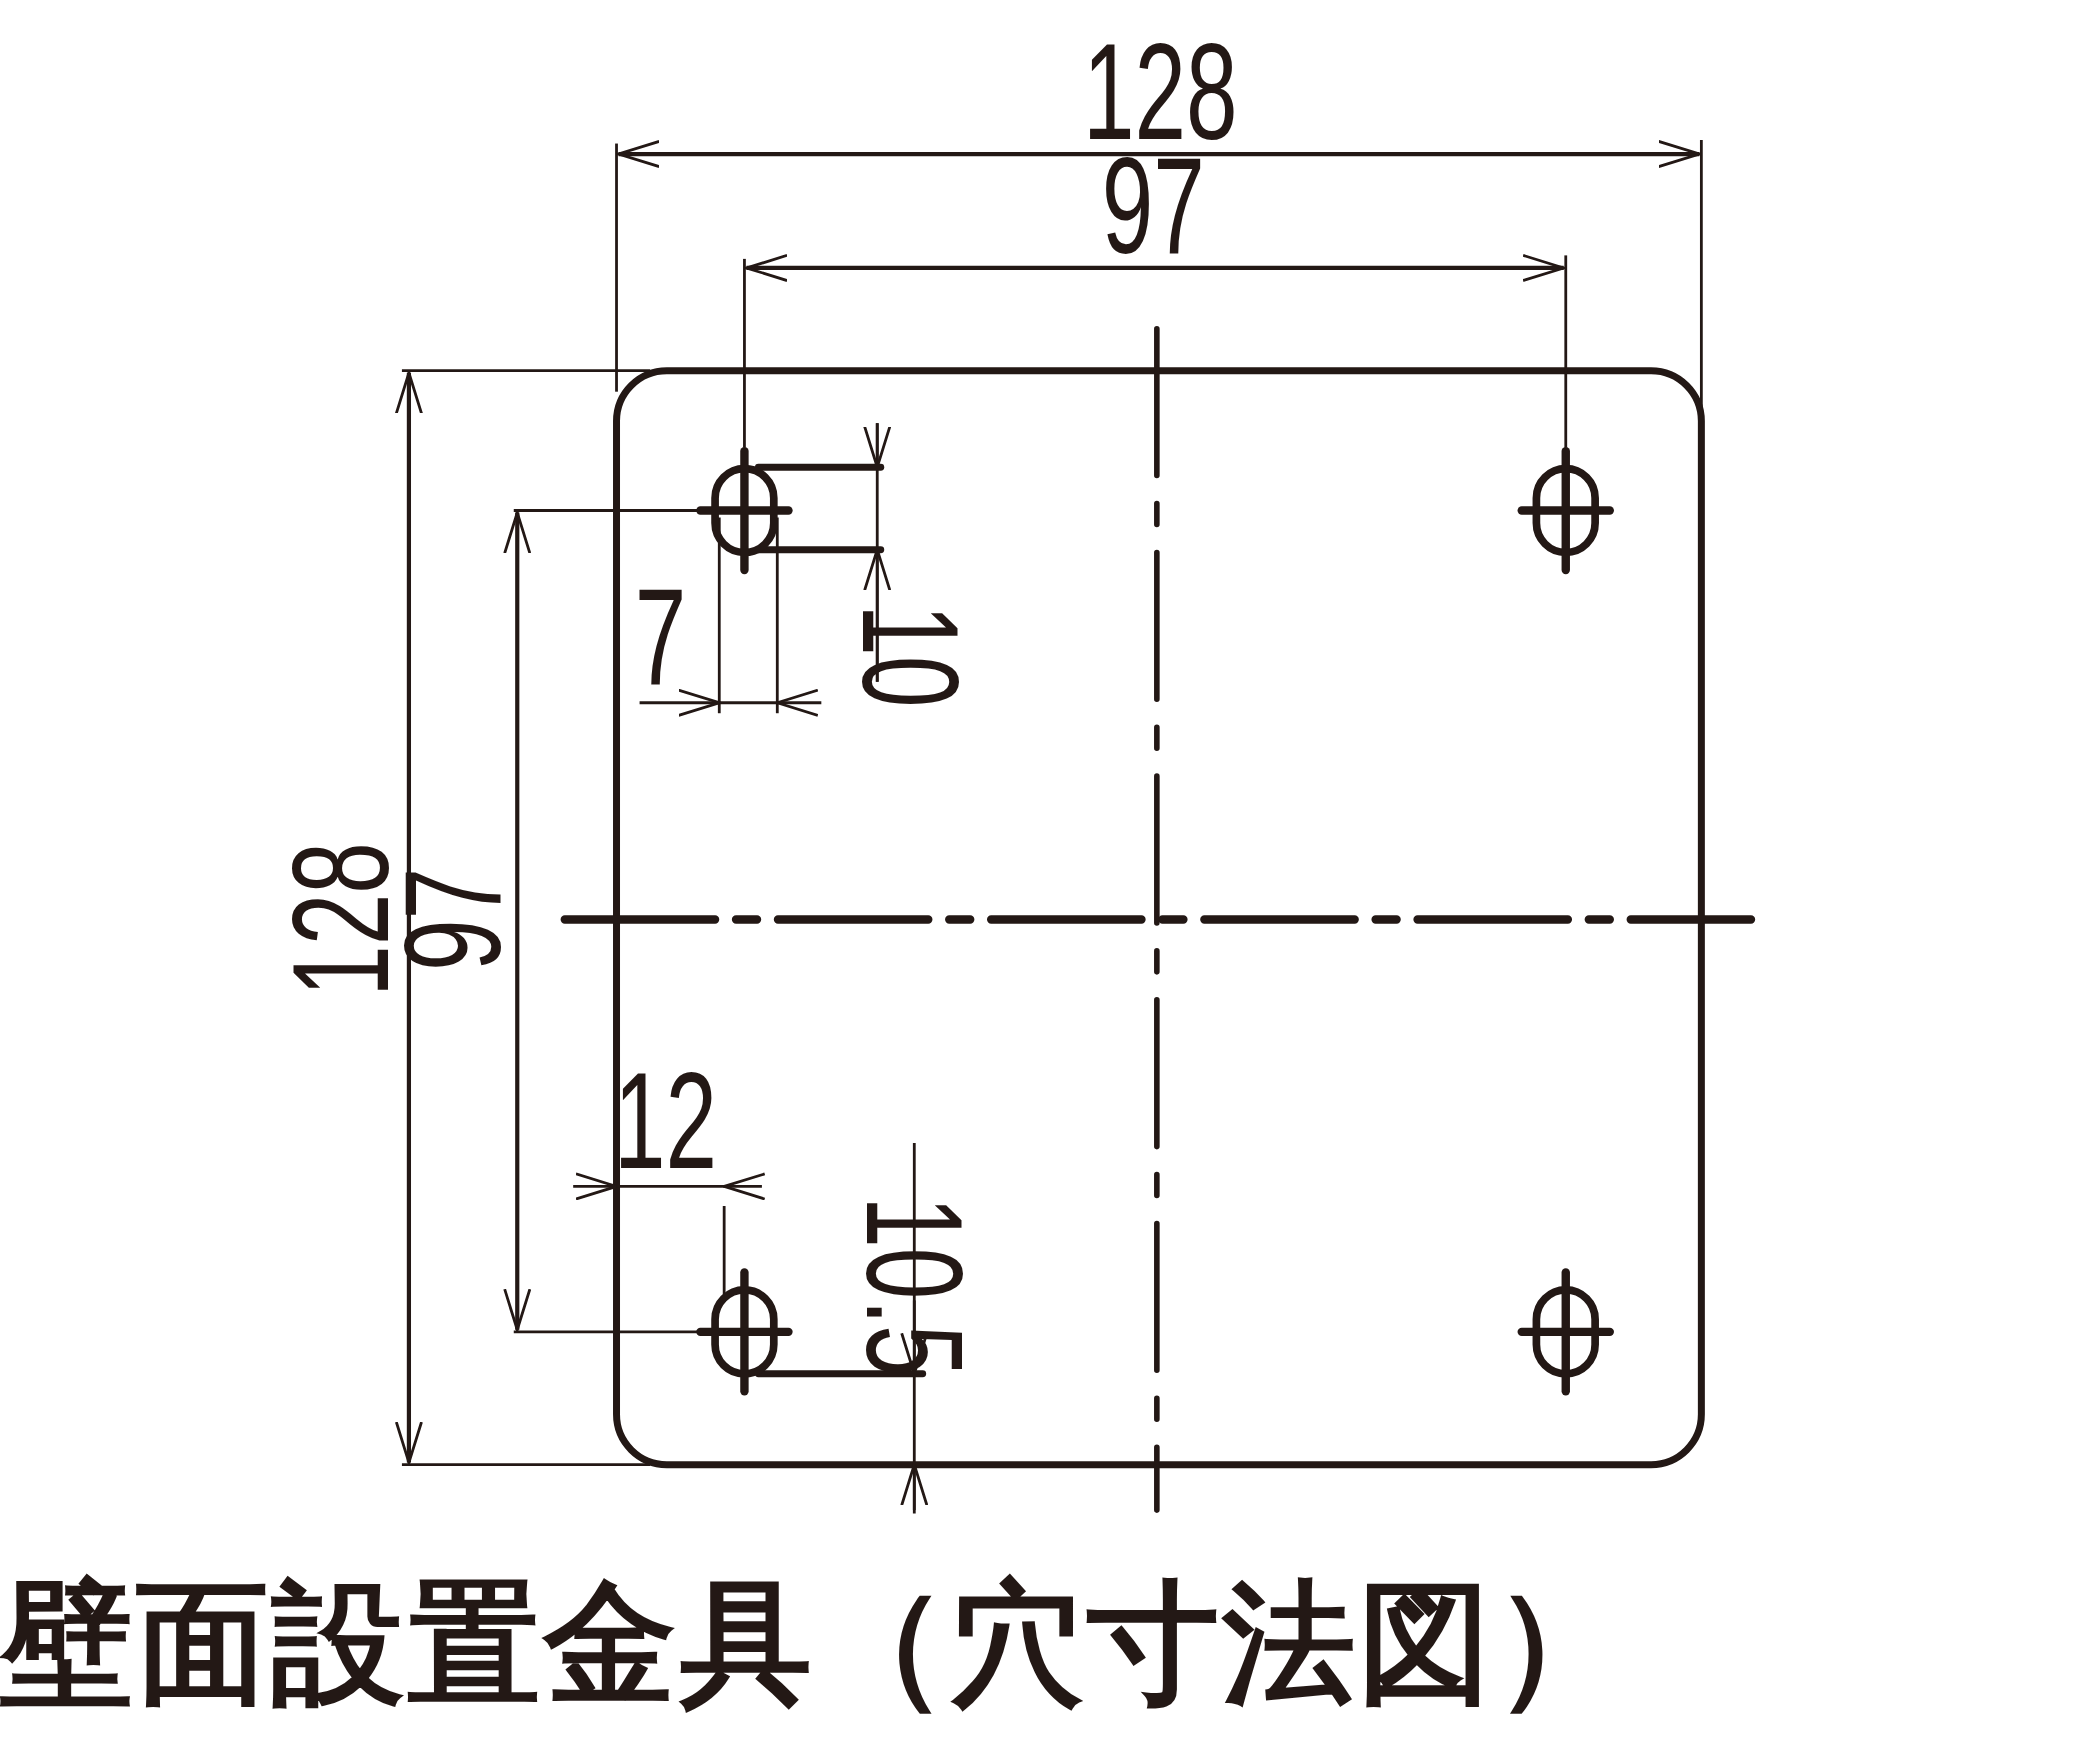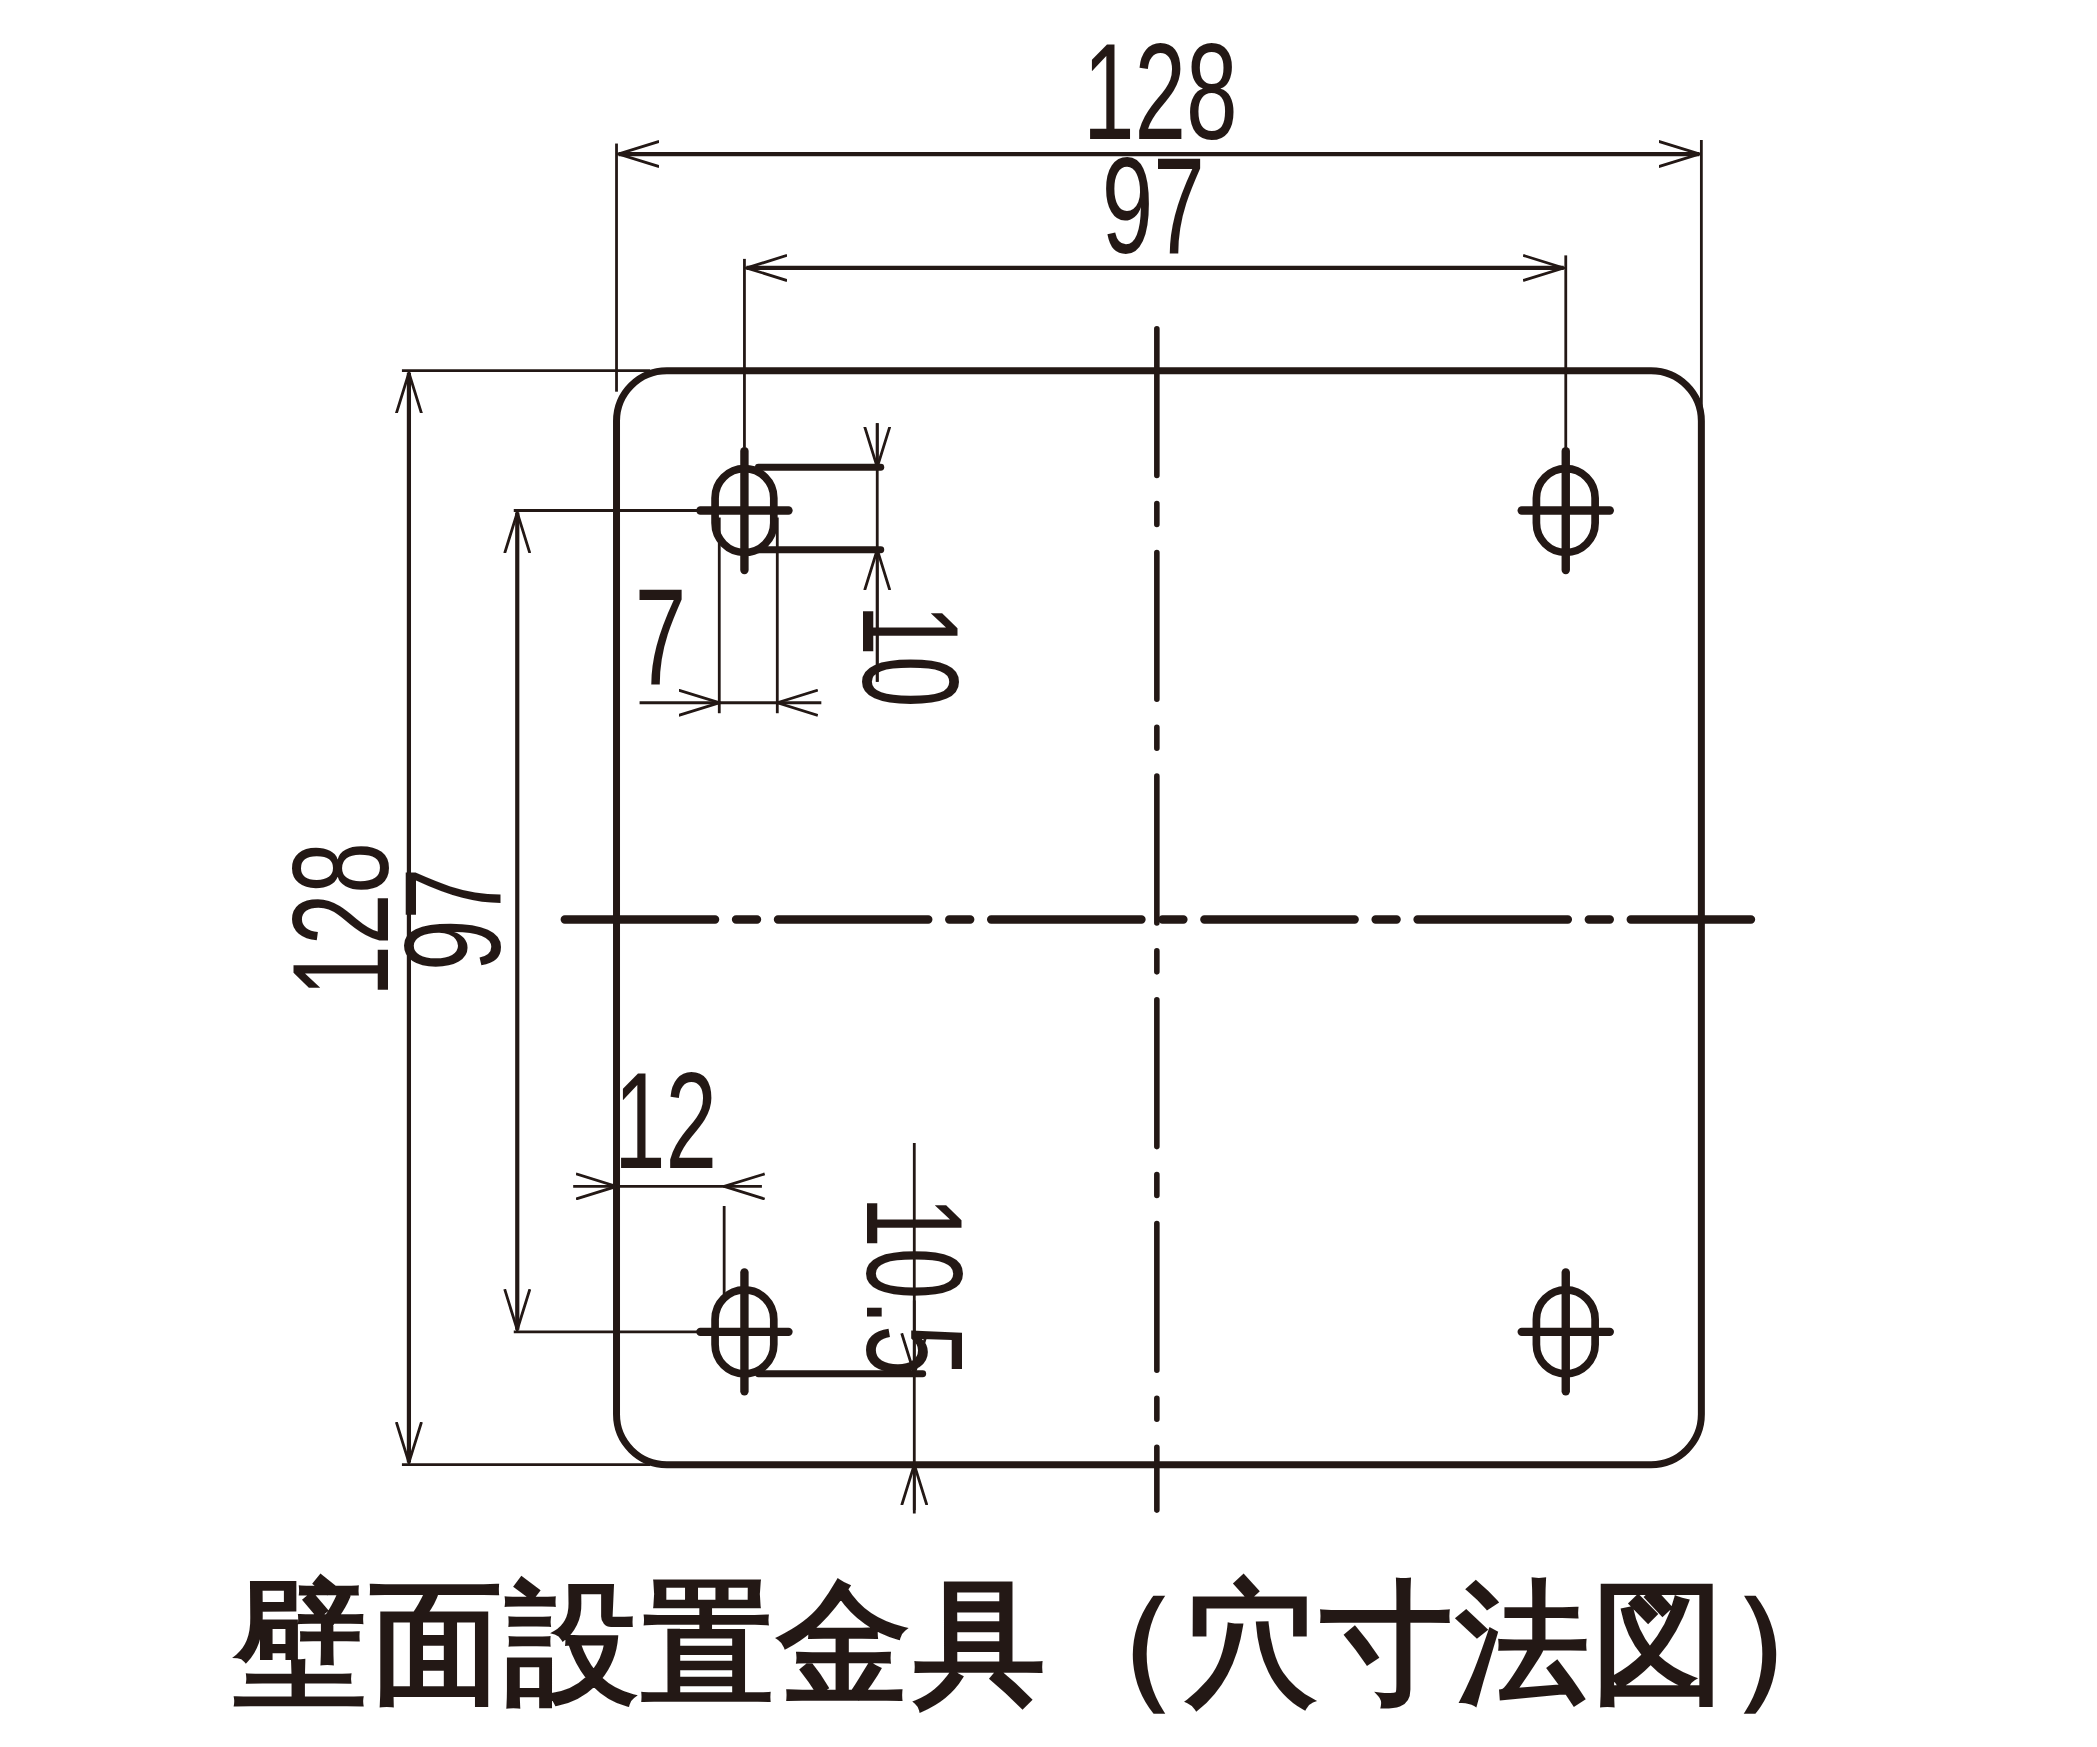--- a/index.html
+++ b/index.html
@@ -5,21 +5,21 @@
   html, body { margin: 0; padding: 0; background: #ffffff; }
   body { width: 2097px; height: 1748px; position: relative; overflow: hidden; }
   #drawing { position: absolute; left: 0; top: 0; width: 2097px; height: 1748px; }
   .dimtext {
     font-family: "Liberation Sans", "DejaVu Sans", sans-serif;
     fill: #231815;
     font-size: 170px;
   }
   .caption {
     position: absolute; left: 0; top: 1563px; width: 2097px; height: 161px;
-    text-align: center;
+    text-align: left;
     font-family: "DejaVu Sans", "Liberation Sans", sans-serif;
     font-weight: bold;
     font-size: 133px;
     line-height: 161px;
     color: #231815;
     letter-spacing: 2.8px;
   }
 </style>
 </head>
 <body>

